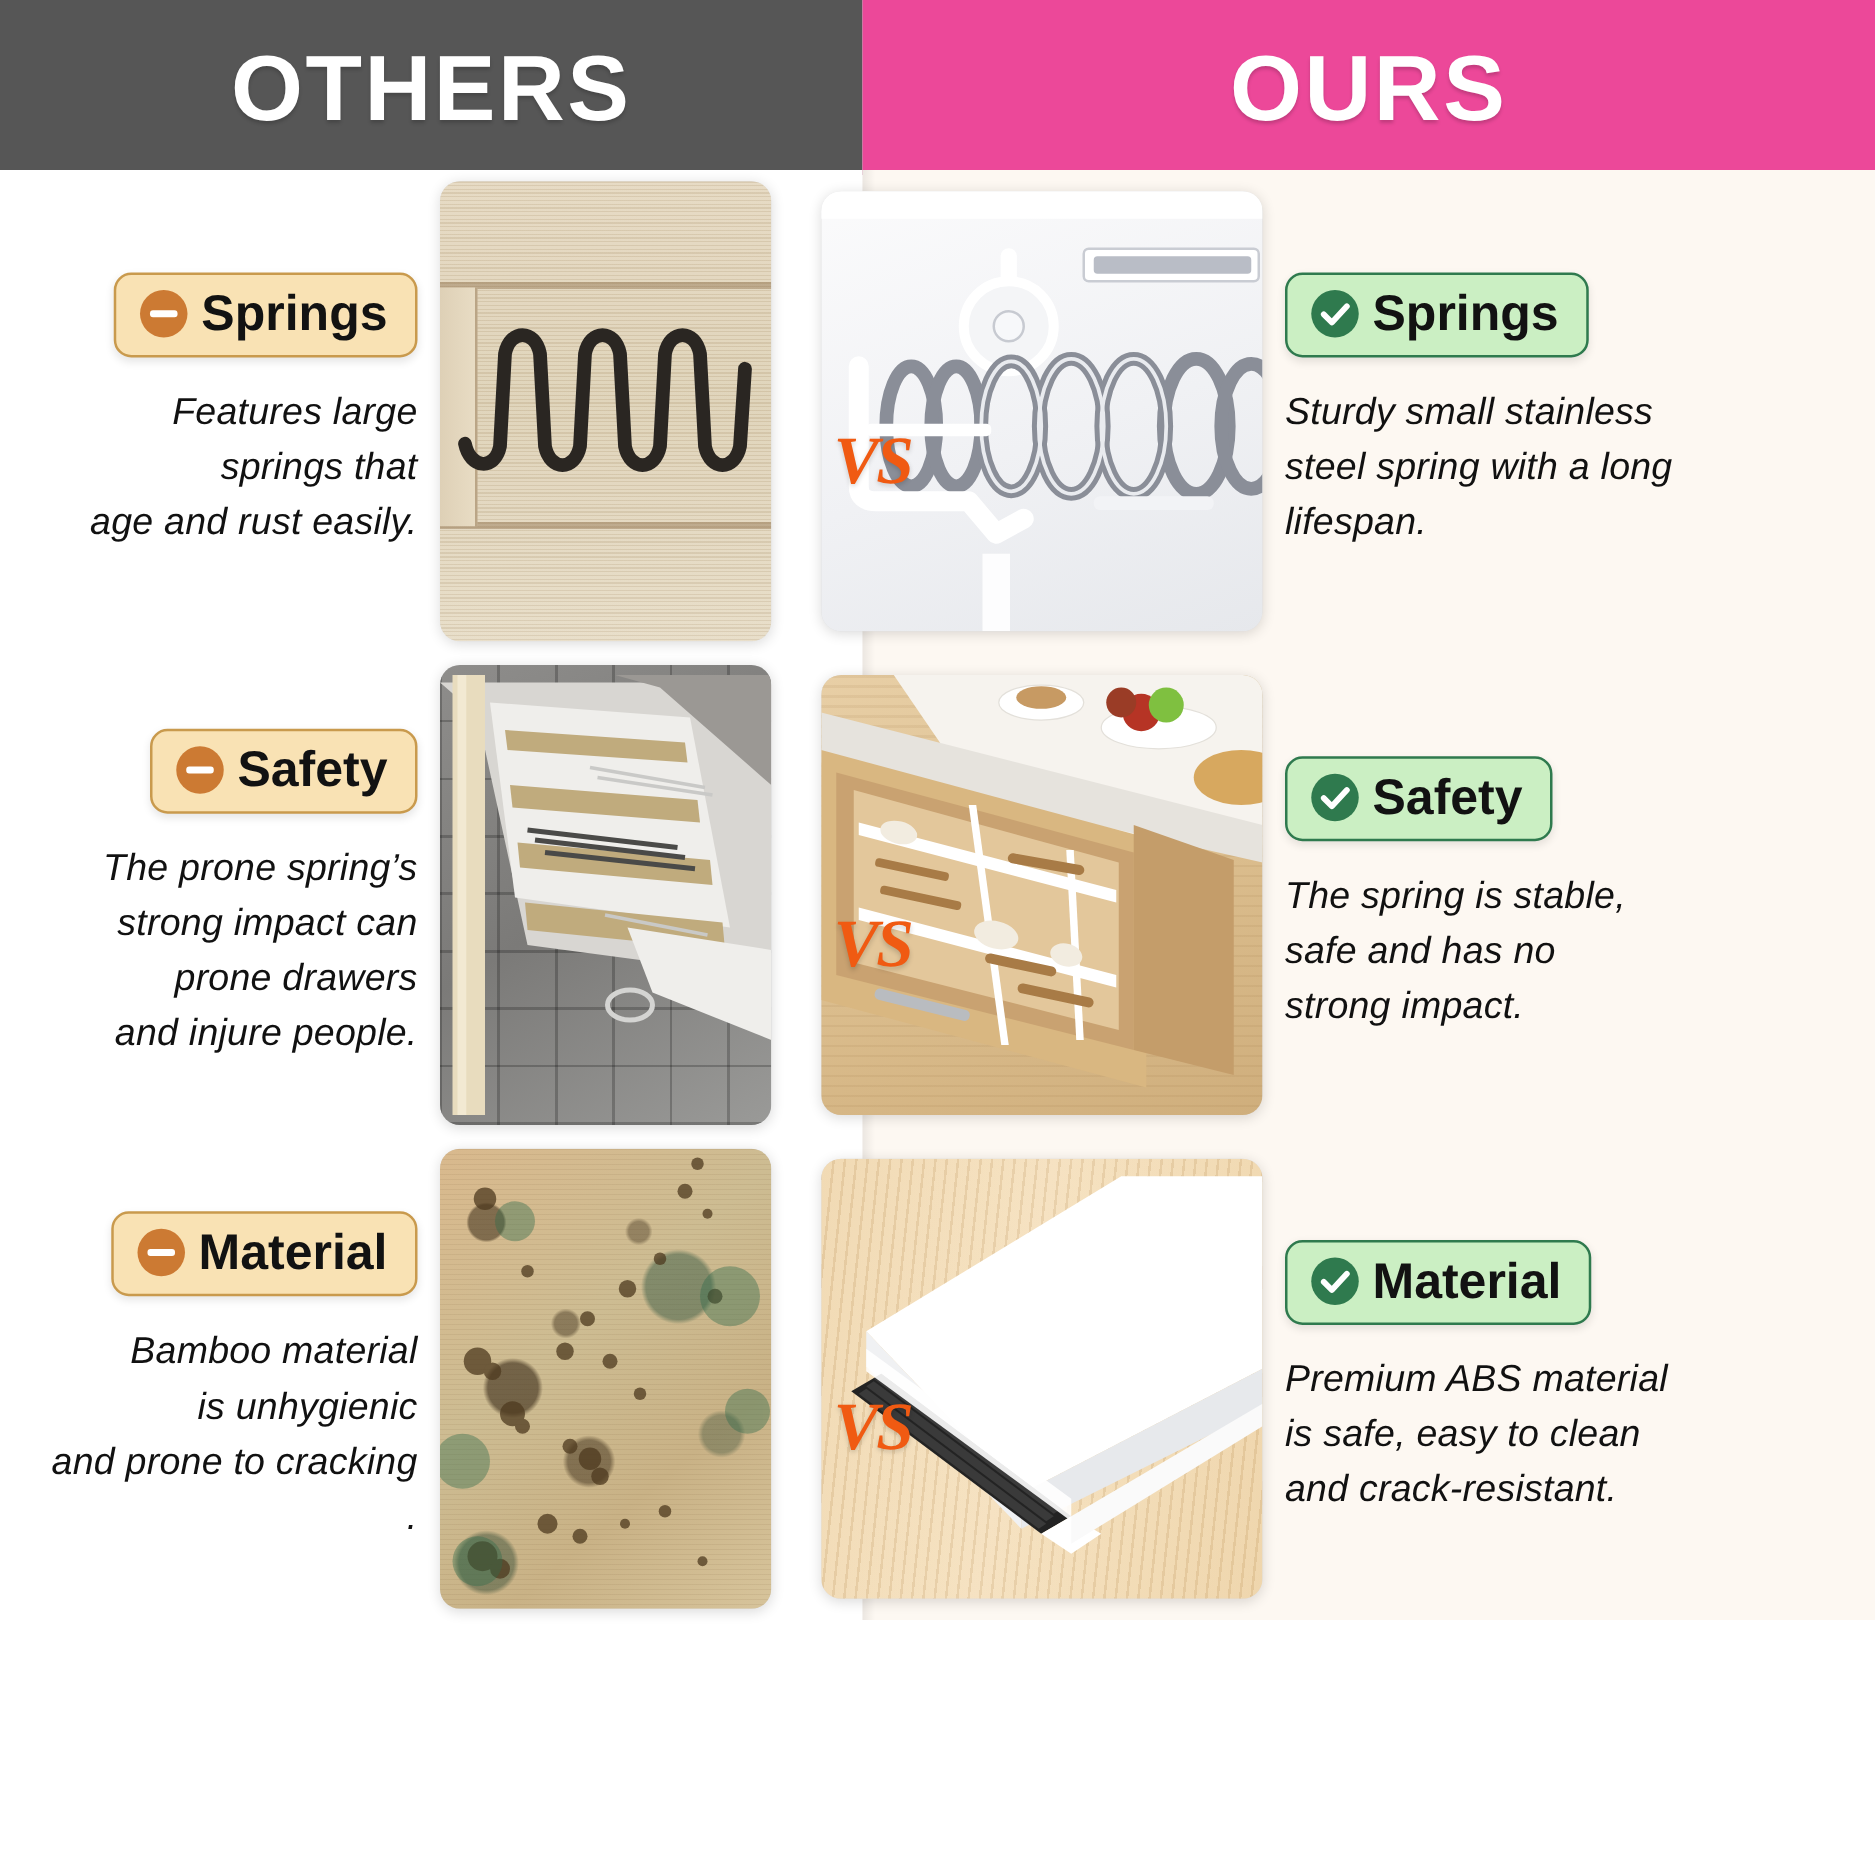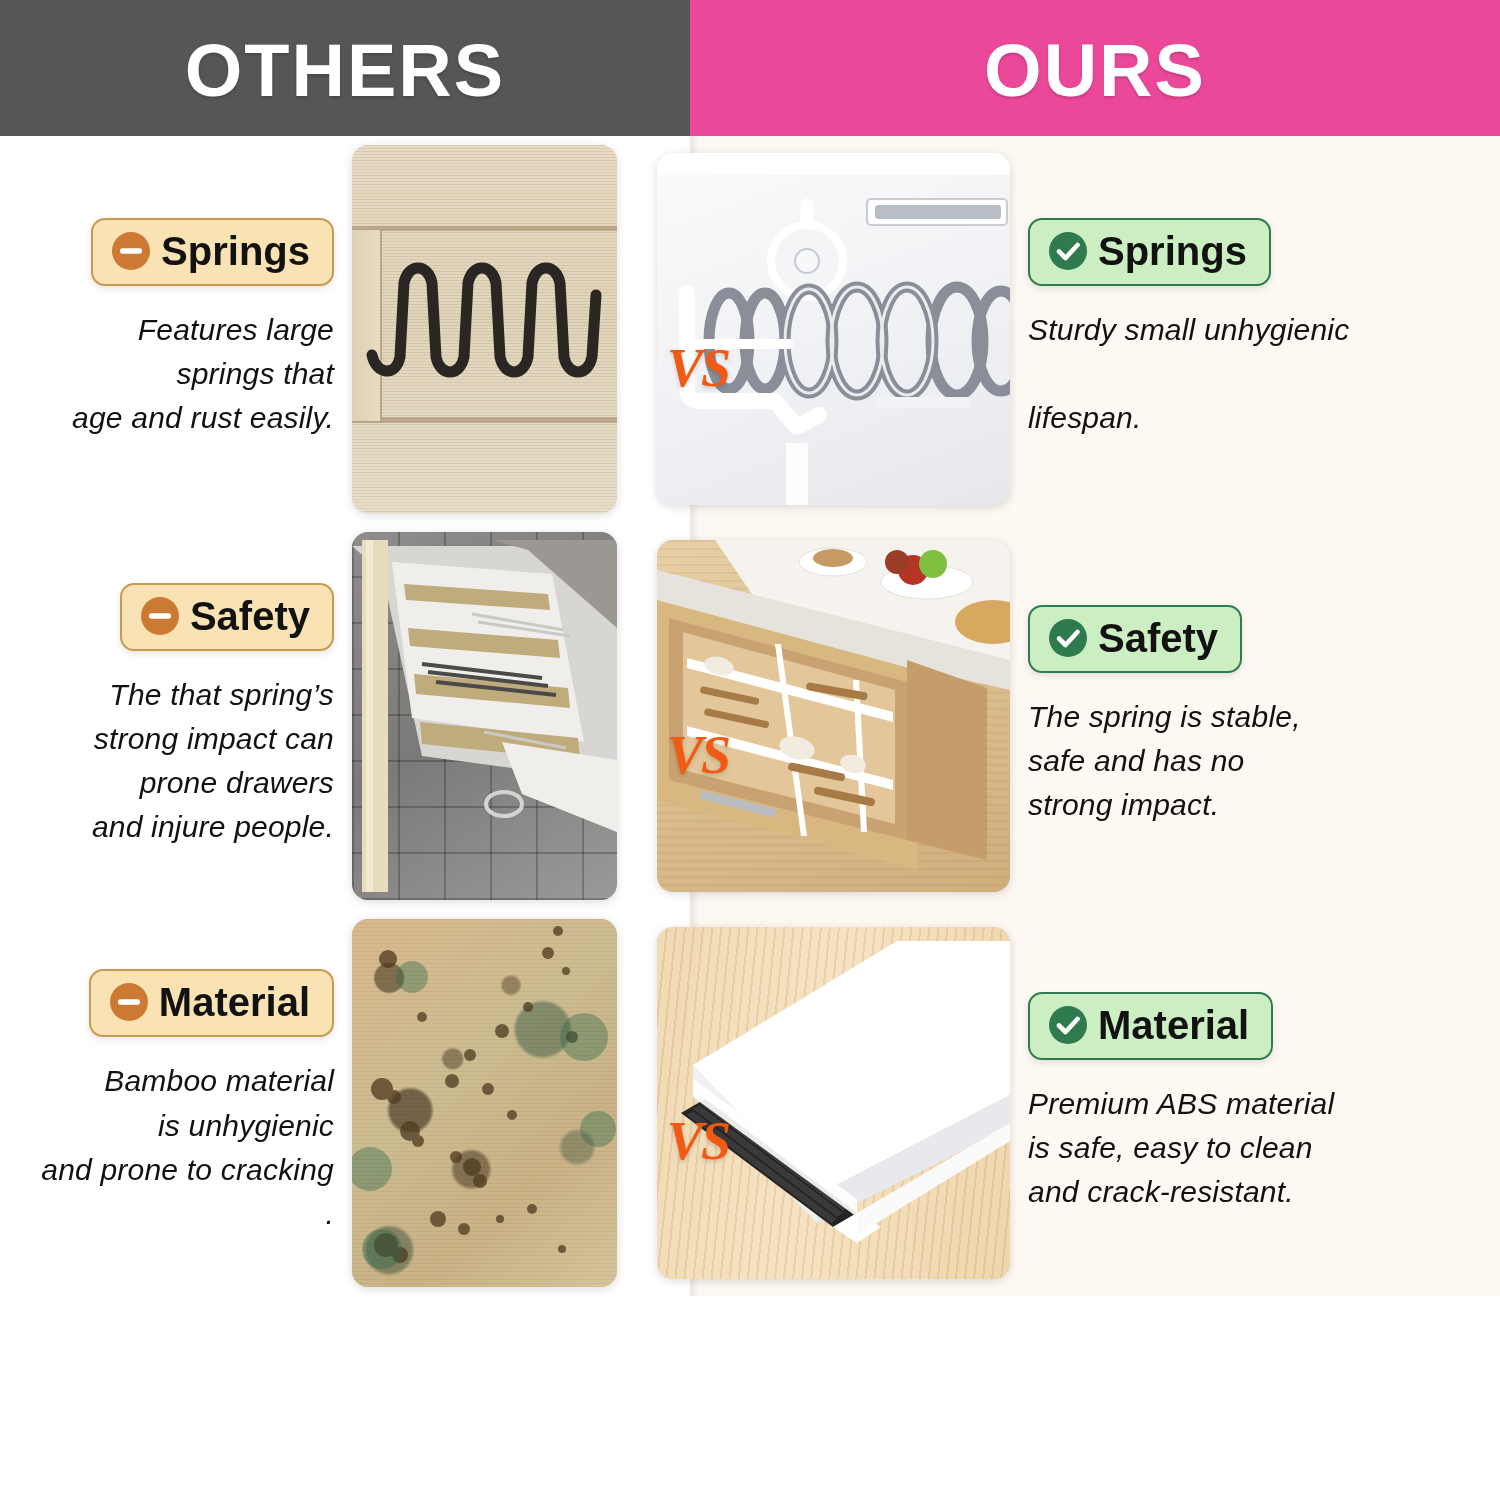--- a/index.html
+++ b/index.html
@@ -209,39 +209,39 @@
 
       <div class="txt-right">
         <div class="badge badge-good">
           <svg class="badge-ico" viewBox="0 0 40 40">
             <circle cx="20" cy="20" r="19" fill="#2F7A4E"></circle>
             <path d="M11 20.5 L17.5 27 L29.5 14" fill="none" stroke="#ffffff" stroke-width="4.6" stroke-linecap="round" stroke-linejoin="round"></path>
           </svg>
           <span>Springs</span>
         </div>
         <div class="desc">
-          <span>Sturdy small unhygienic</span><br>
-          <br>
+          <span>Sturdy small stainless</span><br>
+          <span>steel spring with a long</span><br>
           <span>lifespan.</span>
         </div>
       </div>
     </div>
 
     <div class="row">
 
       <div class="txt-left" style="margin-left:12px;">
         <div class="badge badge-bad">
           <svg class="badge-ico" viewBox="0 0 40 40">
             <circle cx="20" cy="20" r="19" fill="#CC7A33"></circle>
             <rect x="9" y="17.2" width="22" height="5.6" rx="2.4" fill="#ffffff"></rect>
           </svg>
           <span>Safety</span>
         </div>
         <div class="desc">
-          <span>The that spring’s</span><br>
+          <span>The prone spring’s</span><br>
           <span>strong impact can</span><br>
           <span>prone drawers</span><br>
           <span>and injure people.</span>
         </div>
       </div>
 
       <div class="frame frame-left">
         <div class="art tilefloor"></div>
         <svg class="art" viewBox="0 0 265 368" preserveAspectRatio="none">
           <polygon points="0,14 178,14 265,92 265,250 70,224 30,40" fill="#d8d6d2"></polygon>

